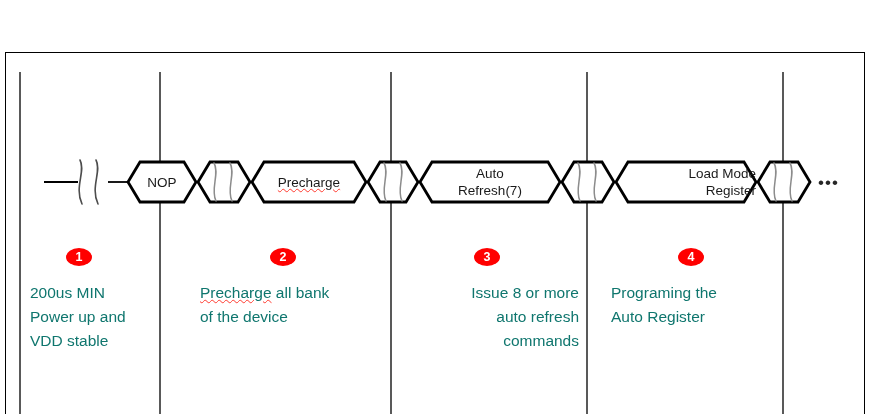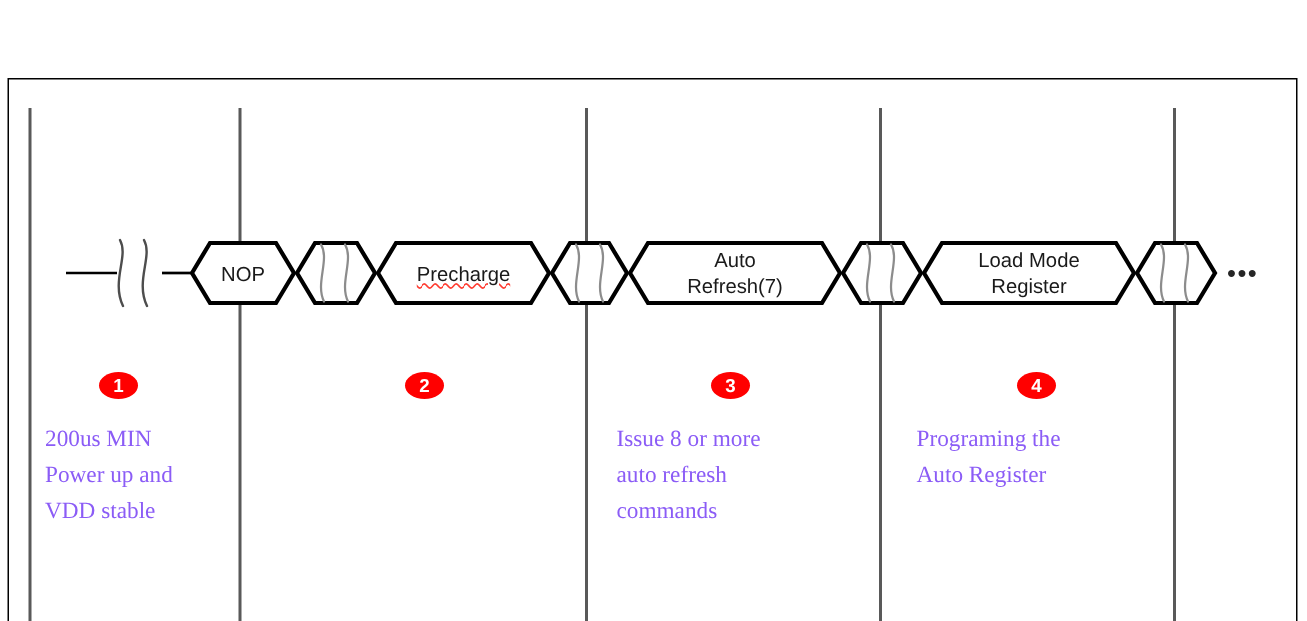--- a/index.html
+++ b/index.html
@@ -52,22 +52,22 @@
     font-size: 12.5px;
     font-weight: bold;
     line-height: 18px;
     text-align: center;
     font-family: "Liberation Sans", sans-serif;
   }
   .caption {
     position: absolute;
     font-size: 15.5px;
     line-height: 24px;
-    color: #8b5cf6;
-    font-family: Liberation Serif, serif;
+    color: #0f766e;
+    font-family: Liberation Sans, sans-serif;
     white-space: pre-line;
   }
   .spell {
     text-decoration: underline;
     text-decoration-color: #FF3B30;
     text-decoration-style: wavy;
     text-decoration-thickness: 1px;
   }
   .ellipsis-mark {
     position: absolute;
@@ -144,35 +144,37 @@
     </g>
   </svg>
 
   <div class="hex-label" style="left:128px; top:127px; width:68px;">NOP</div>
 
   <div class="hex-label spell" style="left:252px; top:127px; width:114px;">Precharge</div>
 
   <div class="hex-label" style="left:420px; top:118px; width:140px;">Auto
 Refresh(7)</div>
 
-  <div class="hex-label" style="left:616px; top:118px; width:140px;">Load Mode
+  <div class="hex-label" style="left:616px; top:118px; width:140px;text-align:right;">Load Mode
 Register</div>
 
   <div class="ellipsis-mark" style="left:818px; top:126px;">•••</div>
 
   <div class="badge" style="left:66px; top:201px;">1</div>
   <div class="badge" style="left:270px; top:201px;">2</div>
   <div class="badge" style="left:474px; top:201px;">3</div>
   <div class="badge" style="left:678px; top:201px;">4</div>
 
   <div class="caption" style="left:30px; top:234px; width:128px;">200us MIN
 Power up and
 VDD stable</div>
 
+  <div class="caption" style="left:200px; top:234px; width:186px;"><span class="spell">Precharge</span><span> all bank
+of the device</span></div>
 
-  <div class="caption" style="left:411px; top:234px; width:168px;">Issue 8 or more
+  <div class="caption" style="left:411px; top:234px; width:168px;text-align:right;">Issue 8 or more
 auto refresh
 commands</div>
 
   <div class="caption" style="left:611px; top:234px; width:166px;">Programing the
 Auto Register</div>
 
 </div>
 
 </body></html>

